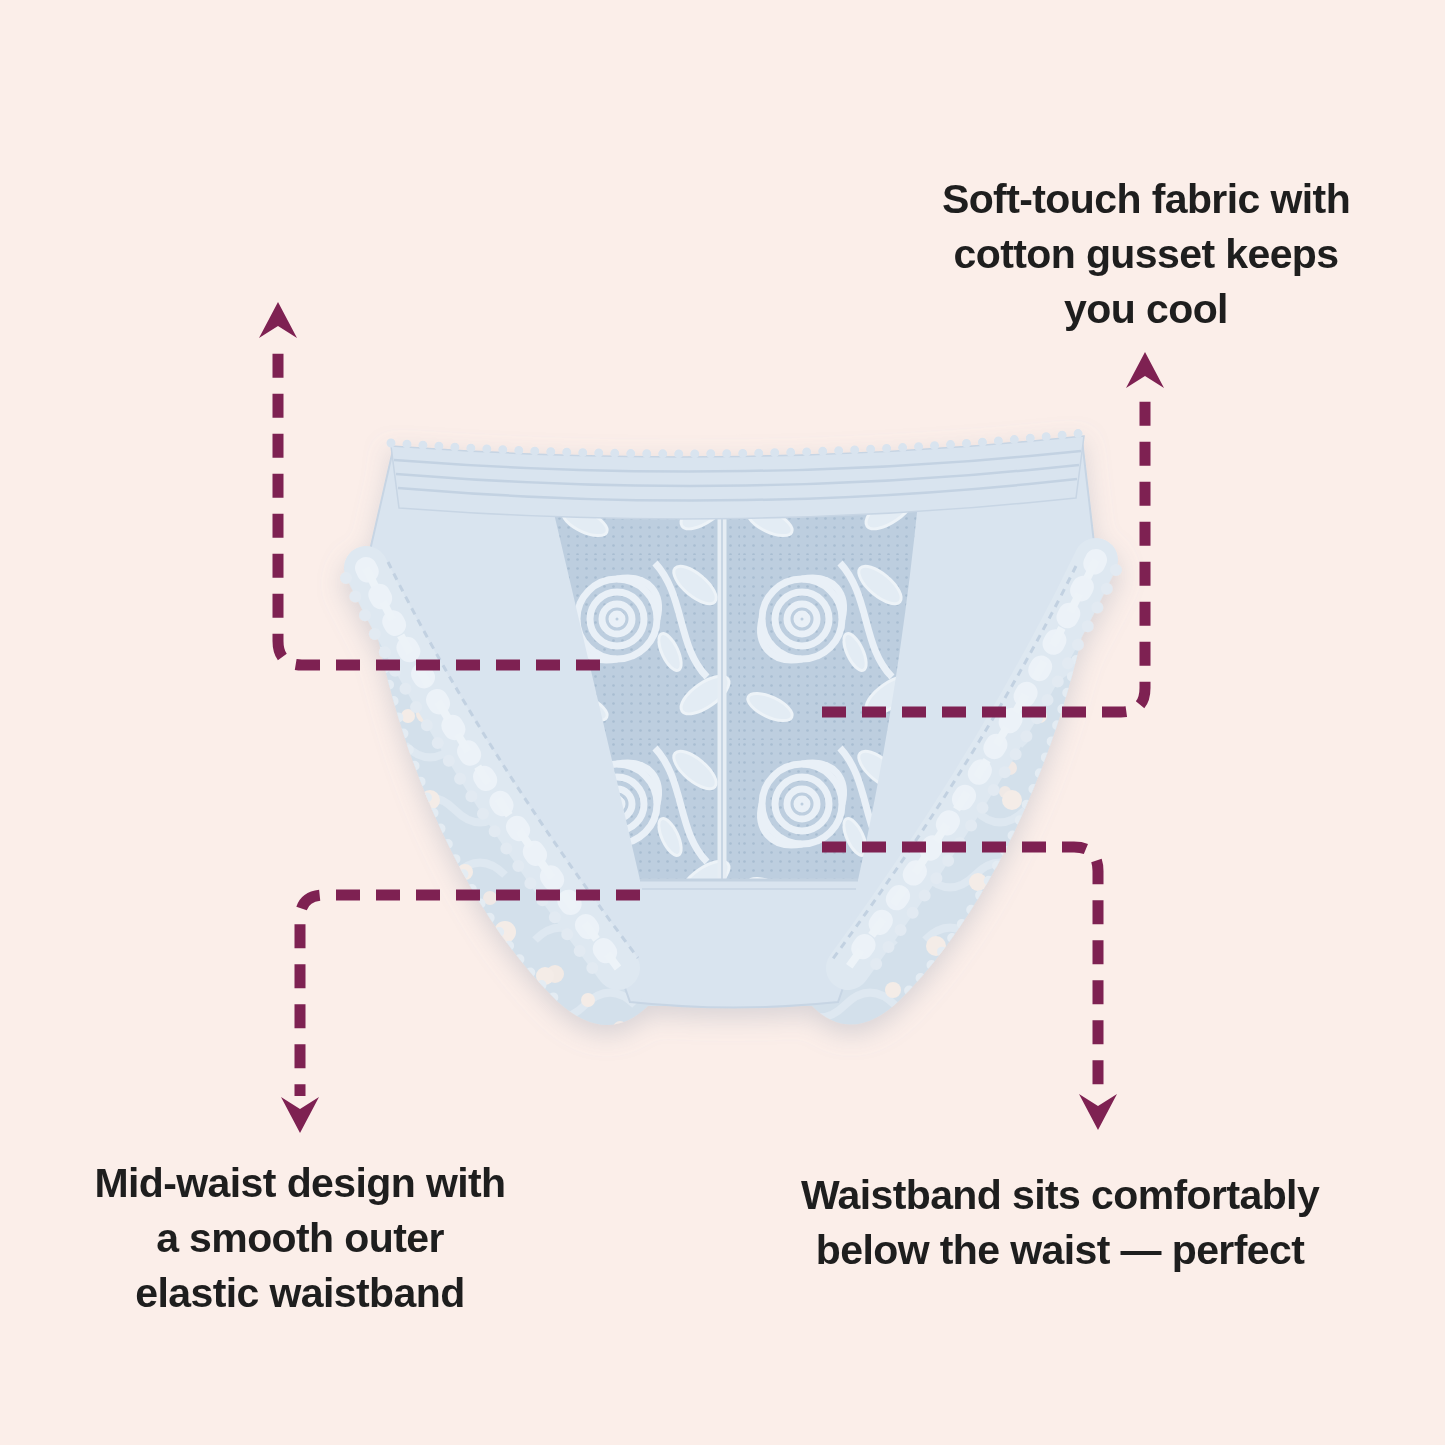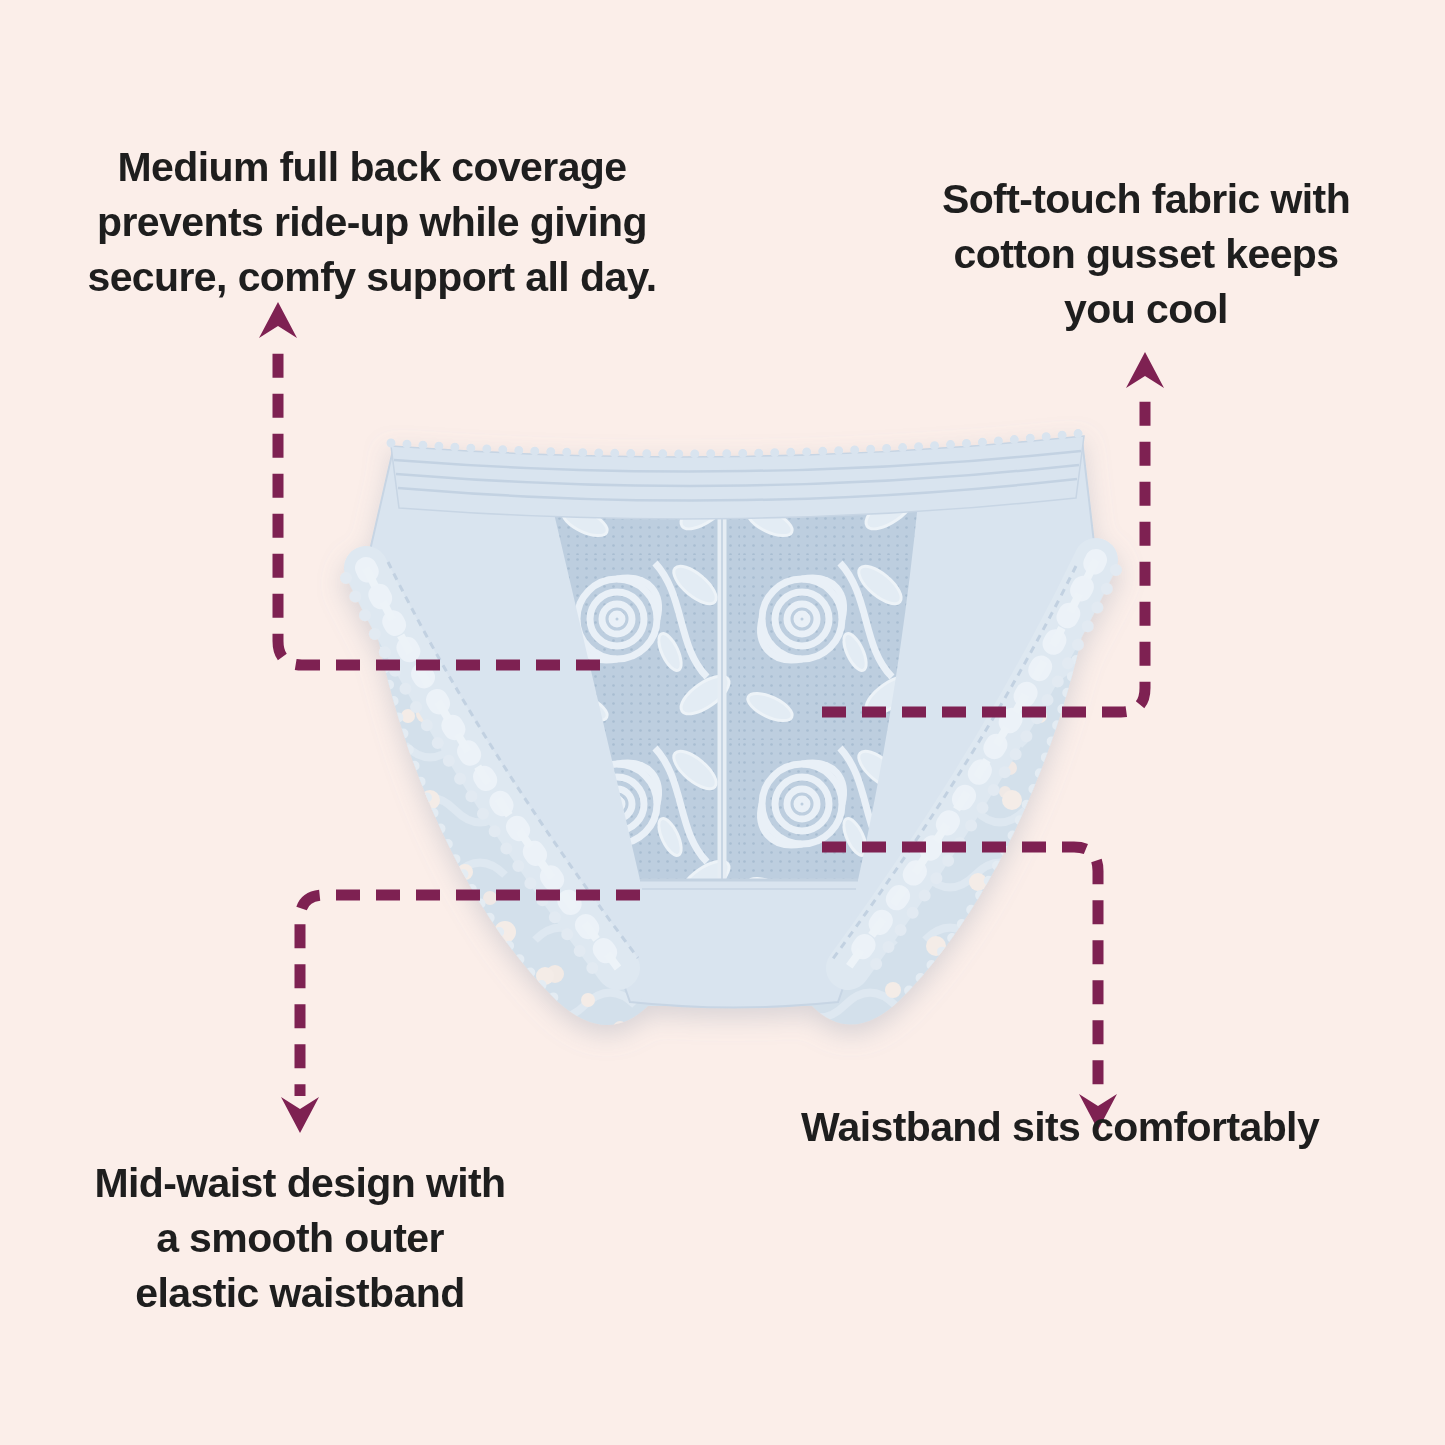--- a/index.html
+++ b/index.html
@@ -20,21 +20,21 @@
     color:#1E1E1E;
     font-size:41px;
     line-height:55px;
     font-weight:700;
     letter-spacing:-0.6px;
   }
   .callout div{white-space:nowrap;}
   .co-tl{left:22px;top:140px;}
   .co-tr{left:796px;top:172px;}
   .co-bl{left:-50px;top:1156px;}
-  .co-br{left:710px;top:1100px;}
+  .co-br{left:710px;top:1168px;}
 </style>
 </head>
 <body>
 
 <div class="stage">
 
   <svg class="layer" width="1445" height="1445" viewBox="0 0 1445 1445" aria-hidden="true">
     <defs>
       <filter id="soft" x="-15%" y="-15%" width="130%" height="140%">
         <feDropShadow dx="0" dy="10" stdDeviation="12" flood-color="#8A97AC" flood-opacity="0.30"></feDropShadow>
@@ -145,35 +145,31 @@
       <path d="M 822 847 L 1074 847 Q 1098 847 1098 871 L 1098 1093"></path>
     </g>
     <g fill="#7E2152">
       <path d="M 278 302 L 259 338 L 278 326 L 297 338 Z"></path>
       <path d="M 1145 352 L 1126 388 L 1145 376 L 1164 388 Z"></path>
       <path d="M 300 1133 L 281 1097 L 300 1109 L 319 1097 Z"></path>
       <path d="M 1098 1130 L 1079 1094 L 1098 1106 L 1117 1094 Z"></path>
     </g>
   </svg>
 
-  <div class="callout co-tl">
-    <div>Medium full back coverage</div>
-    <div>prevents ride-up while giving</div>
-    <div>secure, comfy support all day.</div>
-  </div>
 
   <div class="callout co-tr">
     <div>Soft-touch fabric with</div>
     <div>cotton gusset keeps</div>
     <div>you cool</div>
   </div>
 
   <div class="callout co-bl">
     <div>Mid-waist design with</div>
     <div>a smooth outer</div>
     <div>elastic waistband</div>
   </div>
 
   <div class="callout co-br">
     <div>Waistband sits comfortably</div>
+    <div>below the waist — perfect</div>
   </div>
 
 </div>
 
 </body></html>

